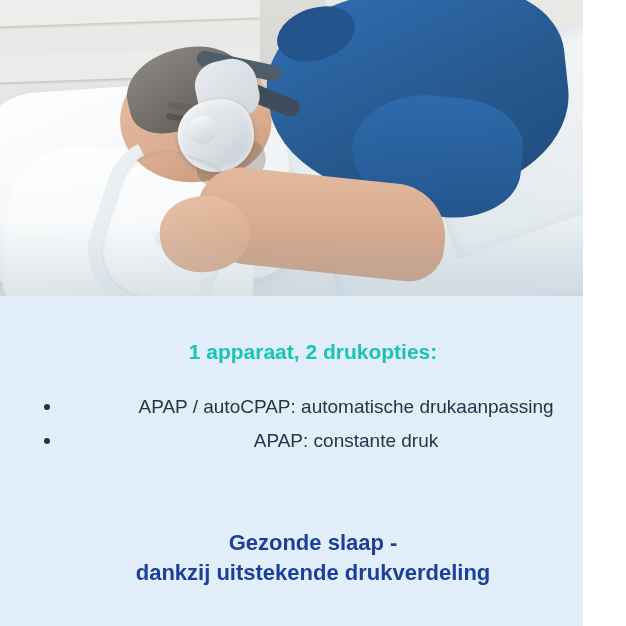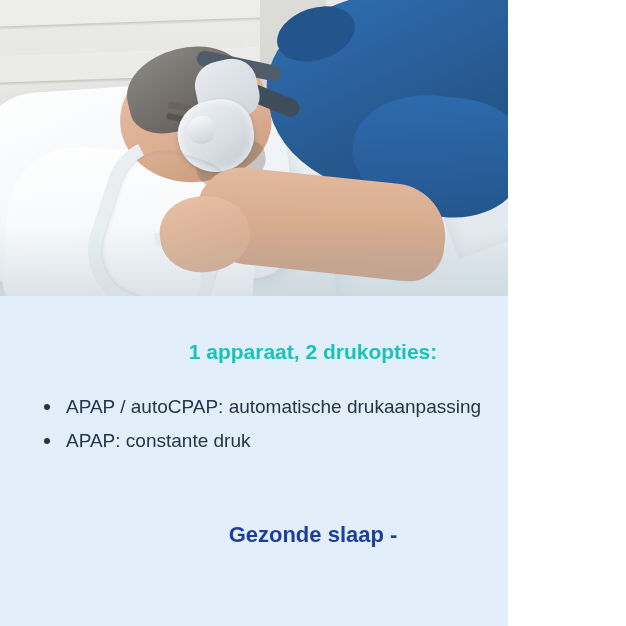--- a/index.html
+++ b/index.html
@@ -5,21 +5,21 @@
   html, body {
     margin: 0;
     padding: 0;
     background: #ffffff;
   }
   body {
     font-family: "Liberation Sans", sans-serif;
   }
   .canvas {
     position: relative;
-    width: 508px;
+    width: 583px;
     height: 626px;
     overflow: hidden;
     background: #4c1d95;
   }
 
   
   .photo {
     position: absolute;
     left: 0; top: 0;
     width: 626px;
@@ -268,37 +268,38 @@
     text-align: center;
     color: #19c4b4;
     font-size: 21px;
     font-weight: bold;
   }
   .bullets {
     list-style: none;
     margin: 26px 0 0 0;
     padding: 0 0 0 44px;
     color: #2b3a4a;
+    text-align: center;
   }
   .bullets li {
     position: relative;
     font-size: 19px;
     line-height: 34px;
     padding-left: 22px;
     color: #253547;
   }
   .bullets li .dot {
     position: absolute;
     left: 0; top: 14px;
     width: 6px; height: 6px;
     background: #253547;
     border-radius: 50%;
   }
   .footline {
-    margin: 0;
+    margin: 8px;
     padding-top: 62px;
     text-align: center;
     color: #1b3f9b;
     font-size: 22px;
     font-weight: bold;
     line-height: 30px;
   }
 </style>
 </head>
 <body>
@@ -350,16 +351,17 @@
         <span>APAP / autoCPAP: automatische drukaanpassing</span>
       </li>
       <li>
         <span class="dot"></span>
         <span>APAP: constante druk</span>
       </li>
     </ul>
 
     <p class="footline">
       <span>Gezonde slaap -</span><br>
+      <span>dankzij uitstekende drukverdeling</span>
     </p>
   </div>
 
 </div>
 
 </body></html>

